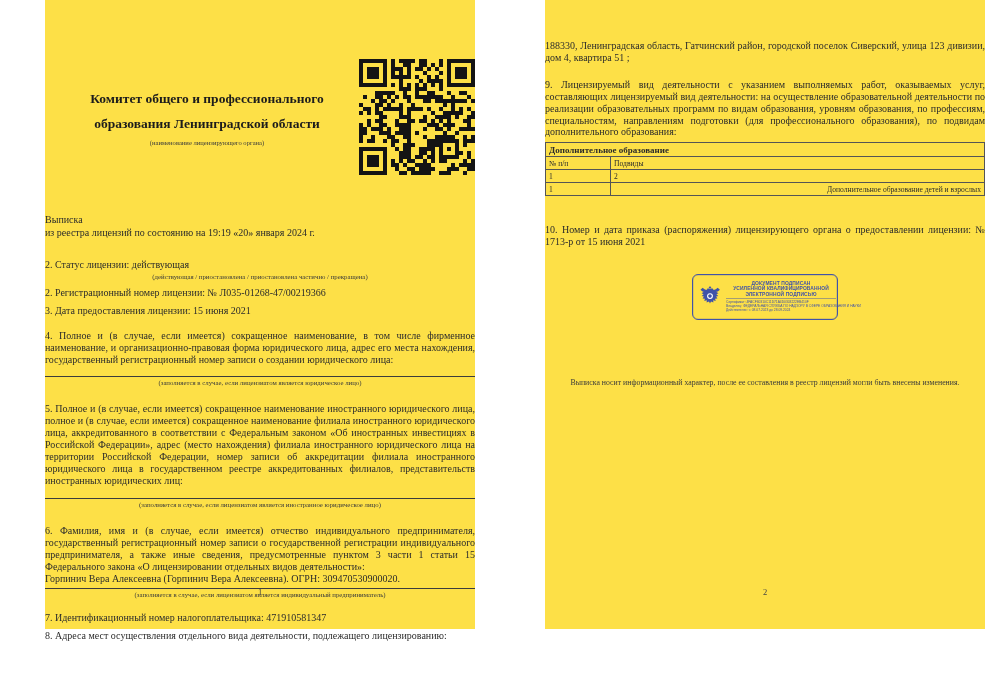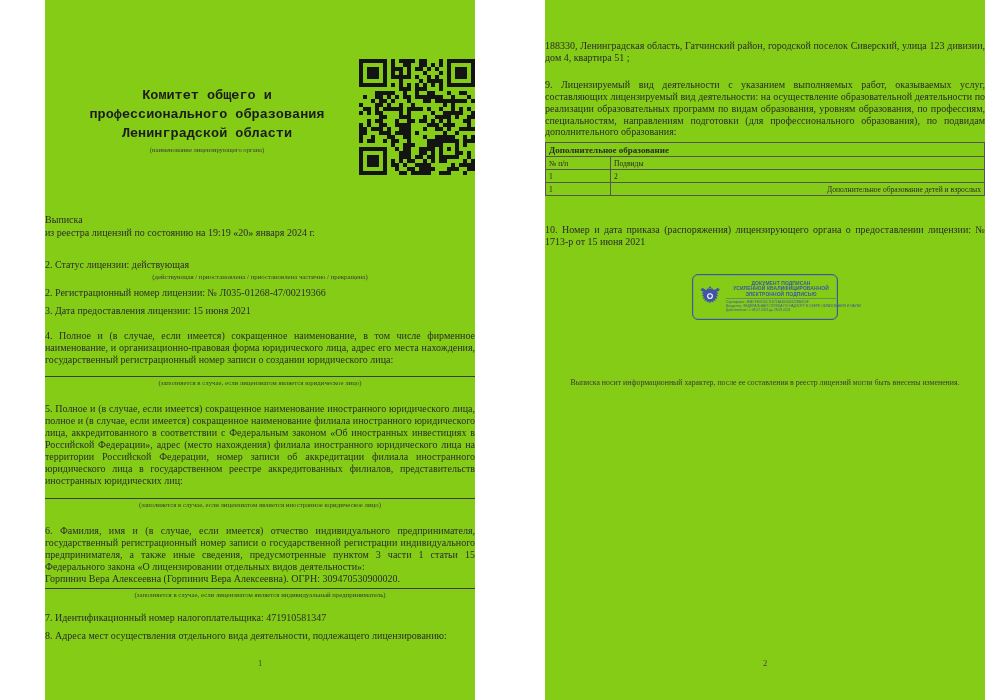--- a/index.html
+++ b/index.html
@@ -1,28 +1,28 @@
 <!DOCTYPE html>
 <html><head>
 <meta charset="utf-8">
 <style>
   html,body{margin:0;padding:0;background:#ffffff;}
   body{
     width:997px;height:700px;position:relative;overflow:hidden;
     font-family:"Liberation Serif", "DejaVu Serif", serif;
     color:#2b2b2b;-webkit-font-smoothing:antialiased;
   }
-  .sheet{position:absolute;top:0;height:700px;background:#84cc16;}
+  .sheet{position:absolute;top:0;height:629px;background:#fde047;}
   #sheet-1{left:45px;width:430px;}
   #sheet-2{left:545px;width:440px;}
 
   
   .hdr-row{display:flex;margin-top:50px;}
   .org-block{flex:1;text-align:center;padding-top:36px;padding-left:10px;}
-  .org-name{font-weight:bold;font-size:13.5px;line-height:19px;width:268px;margin:0 auto;color:#1c1c1c;font-family:Liberation Mono, monospace;}
+  .org-name{font-weight:bold;font-size:13.5px;line-height:25px;width:268px;margin:0 auto;color:#1c1c1c;}
   .org-caption{font-size:6.6px;color:#3a3a3a;margin-top:3px;}
   .qr-box{width:116px;height:116px;margin-top:9px;flex:0 0 auto;}
   .qr-box svg{width:116px;height:116px;display:block;}
 
   
   .doc-title-block{margin-top:38px;text-align:left;font-size:10px;line-height:13px;}
   .para{font-size:10px;line-height:11.9px;text-align:justify;margin-top:13px;}
   .line-item{font-size:10px;line-height:11.9px;margin-top:6px;}
   .cap{font-size:6.8px;line-height:8px;text-align:center;color:#3a3a3a;margin-top:2px;}
   .rule{border-top:1px solid #3c3c3c;height:0;margin-top:11px;}

